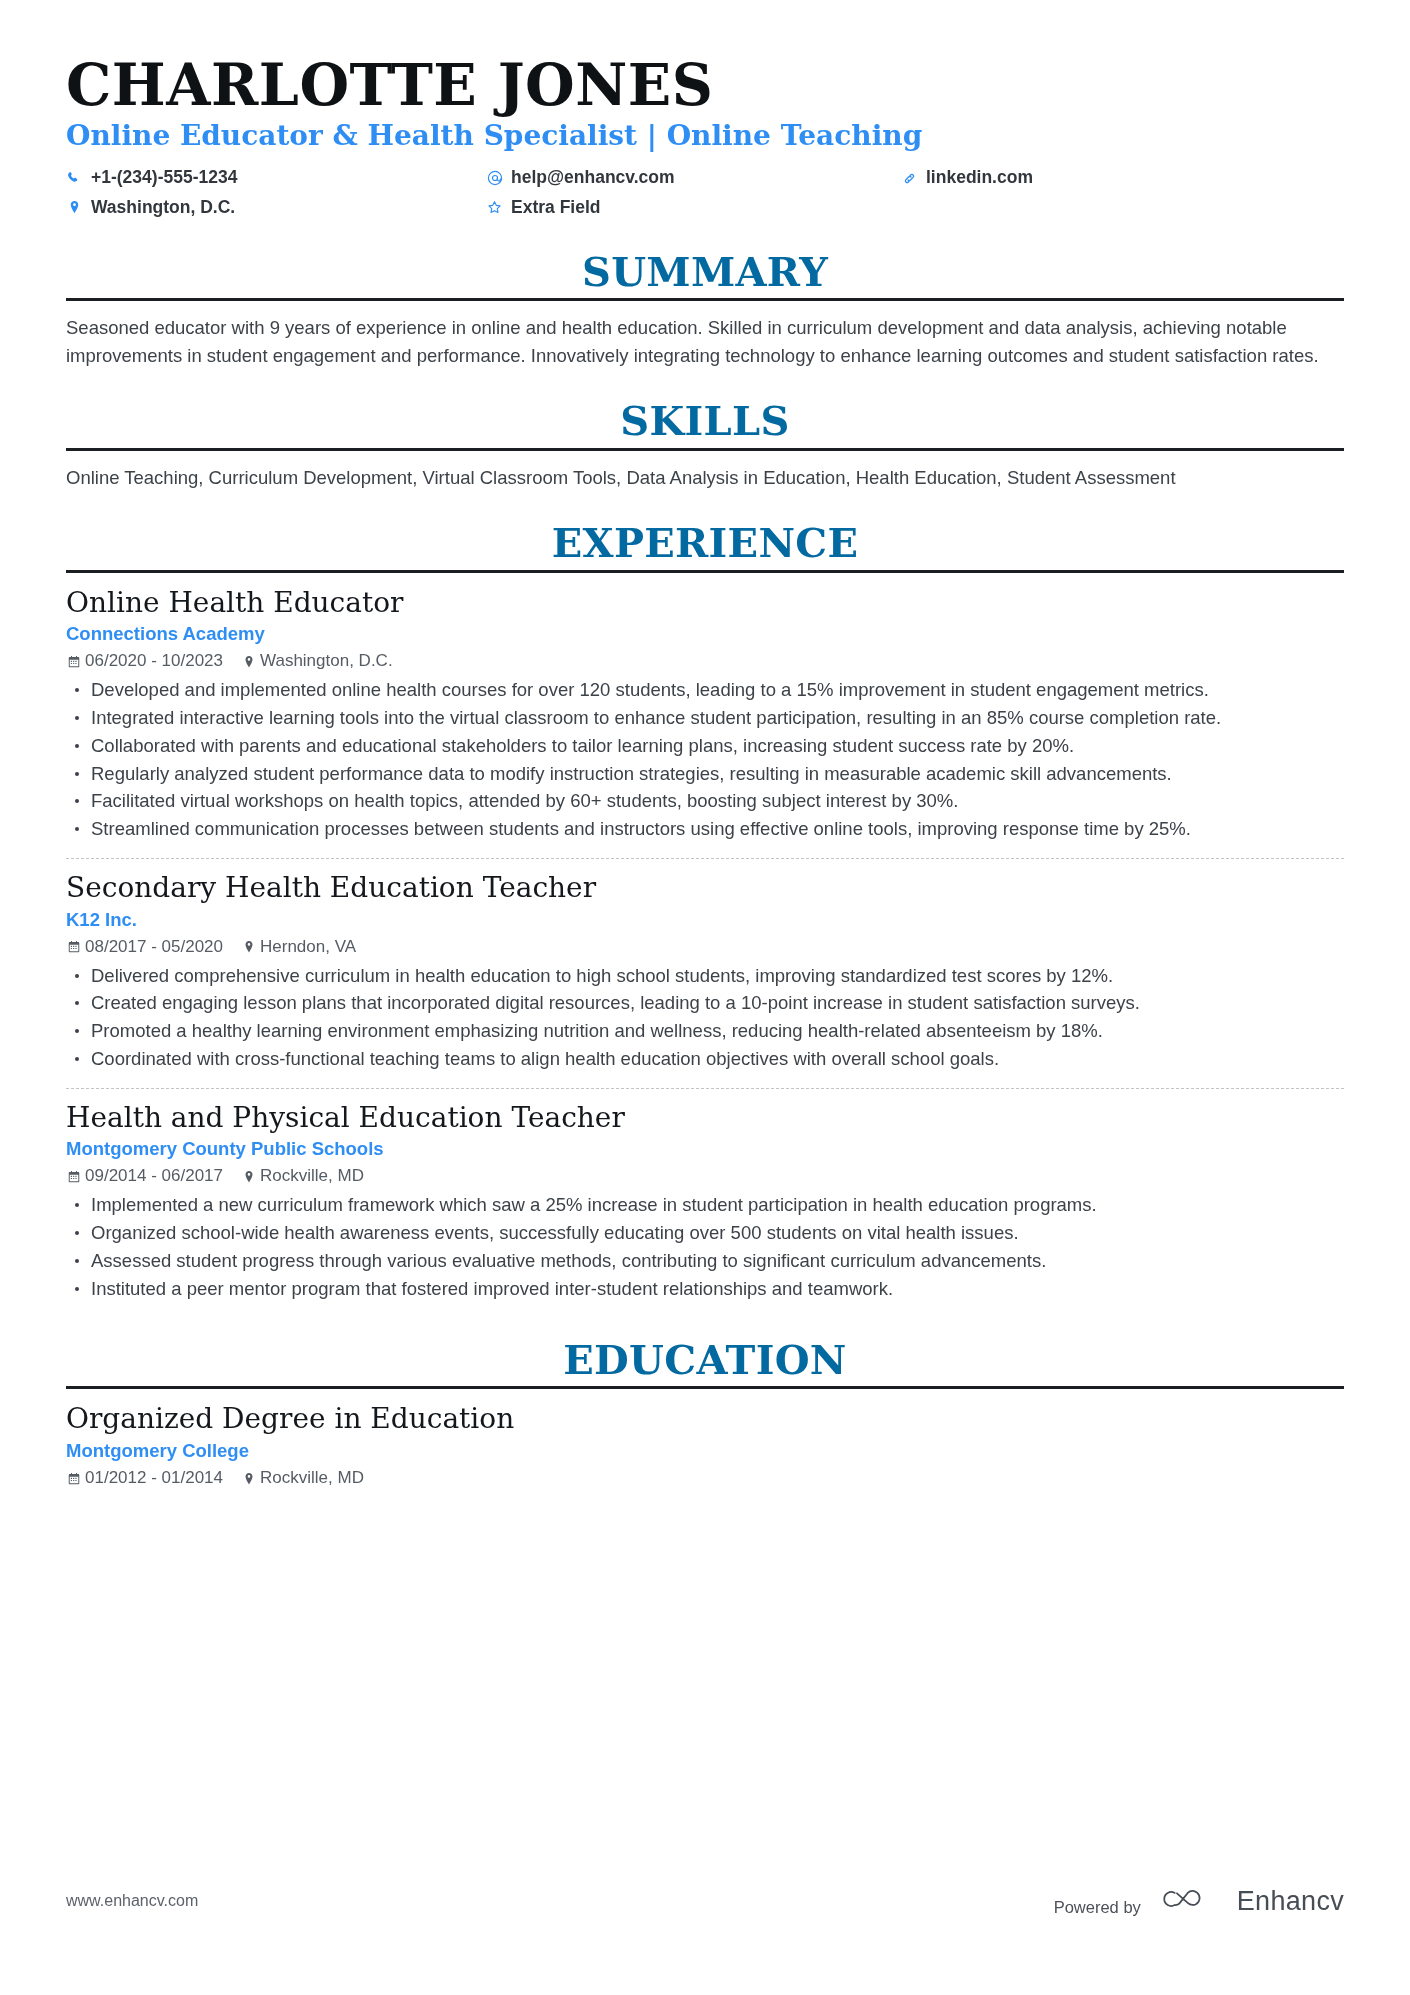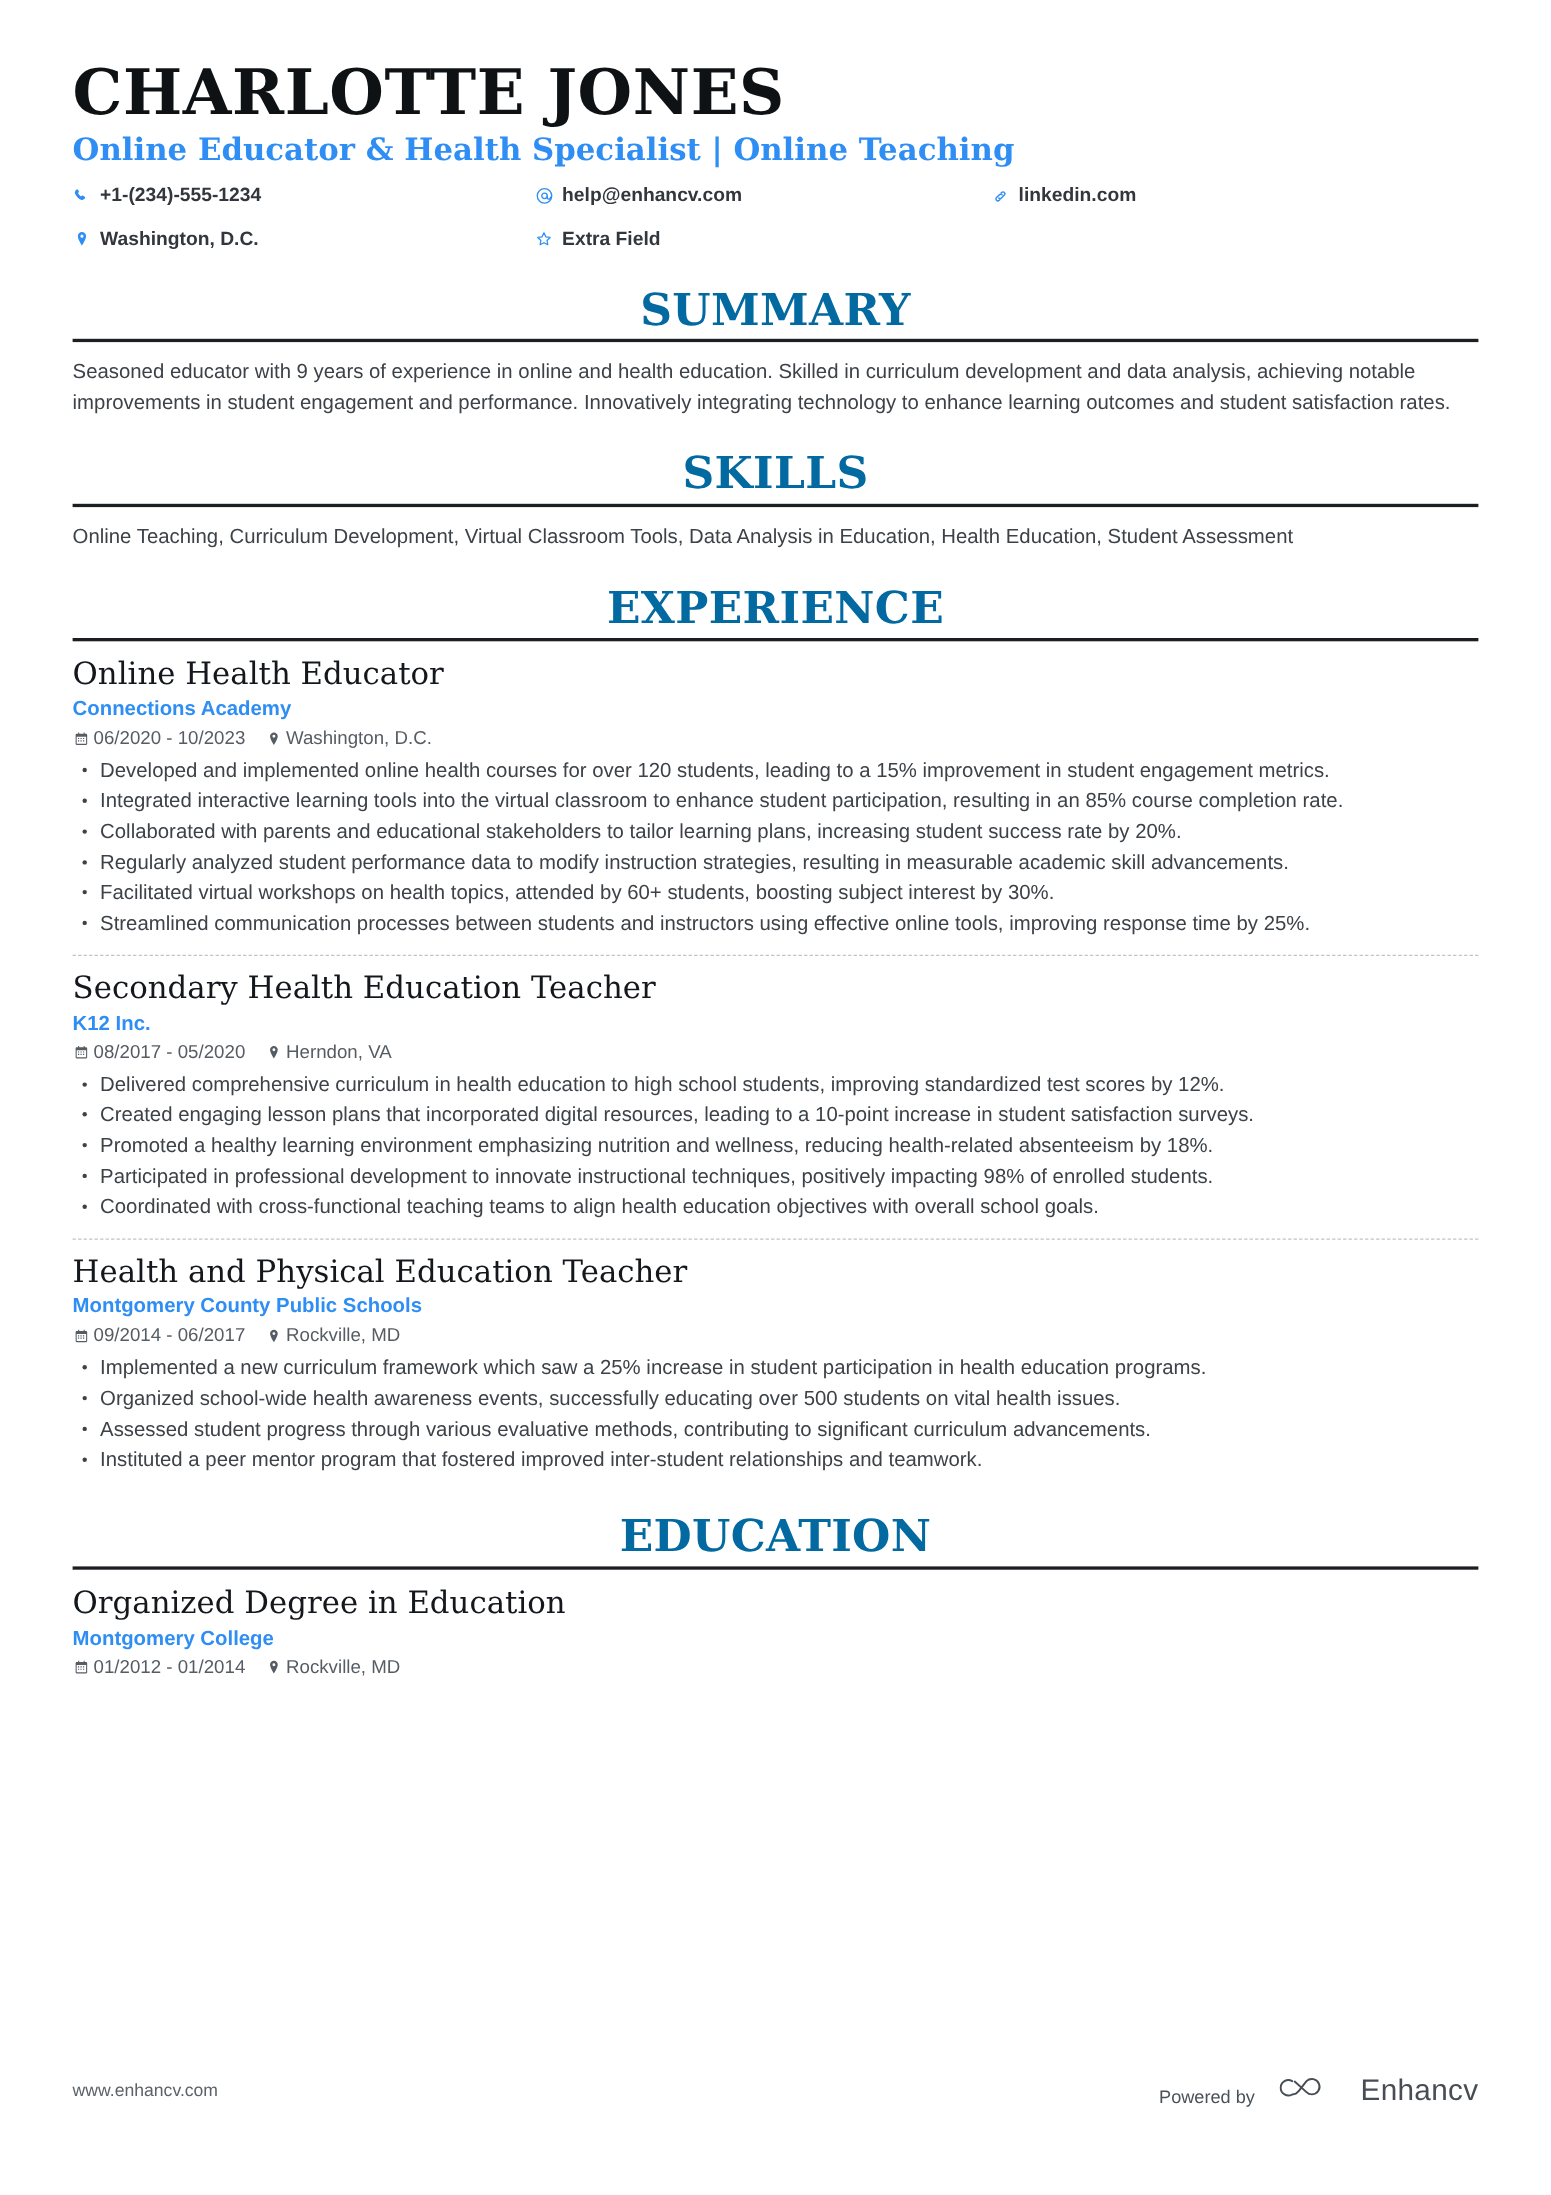--- a/index.html
+++ b/index.html
@@ -36,21 +36,21 @@
     font-family: "DejaVu Serif", serif;
     font-weight: bold;
     font-size: 28px;
     color: #2f8ef4;
     line-height: 1.15;
     margin: 0 0 14px 0;
   }
   .contact-grid {
     display: grid;
     grid-template-columns: 420px 415px 1fr;
-    row-gap: 16px;
+    row-gap: 6px;
     margin-bottom: 2px;
   }
   .contact-item {
     display: flex;
     align-items: center;
     gap: 8px;
     font-size: 17.5px;
     font-weight: bold;
     color: #32373d;
     line-height: 1.35;
@@ -324,21 +324,20 @@
                   <path d="M8 1C5.8 1 4 2.8 4 5c0 3 4 9 4 9s4-6 4-9c0-2.2-1.8-4-4-4zm0 5.5A1.5 1.5 0 1 1 8 3.5a1.5 1.5 0 0 1 0 3z"></path>
                 </svg>
               </span>
               <span>Herndon, VA</span>
             </span>
           </div>
           <ul class="bullets">
             <li>Delivered comprehensive curriculum in health education to high school students, improving standardized test scores by 12%.</li>
             <li>Created engaging lesson plans that incorporated digital resources, leading to a 10-point increase in student satisfaction surveys.</li>
             <li>Promoted a healthy learning environment emphasizing nutrition and wellness, reducing health-related absenteeism by 18%.</li>
-            <li>Participated in professional development to innovate instructional techniques, positively impacting 98% of enrolled students.</li>
             <li>Coordinated with cross-functional teaching teams to align health education objectives with overall school goals.</li>
           </ul>
         </div>
         <div class="entry-divider"></div>
         <div class="entry">
           <div class="entry-title">Health and Physical Education Teacher</div>
           <div class="entry-org">Montgomery County Public Schools</div>
           <div class="entry-meta">
             <span class="meta-chunk">
               <span class="mi">

